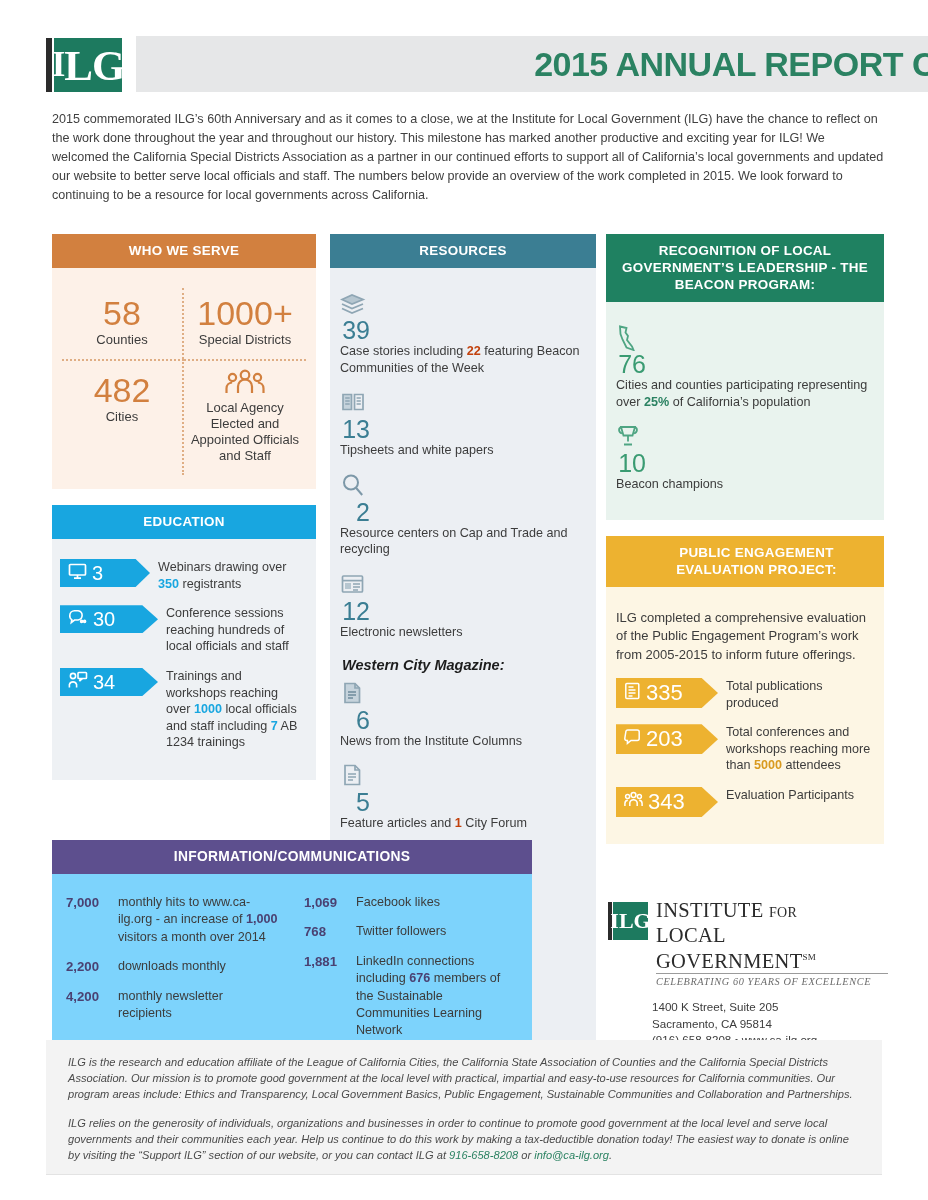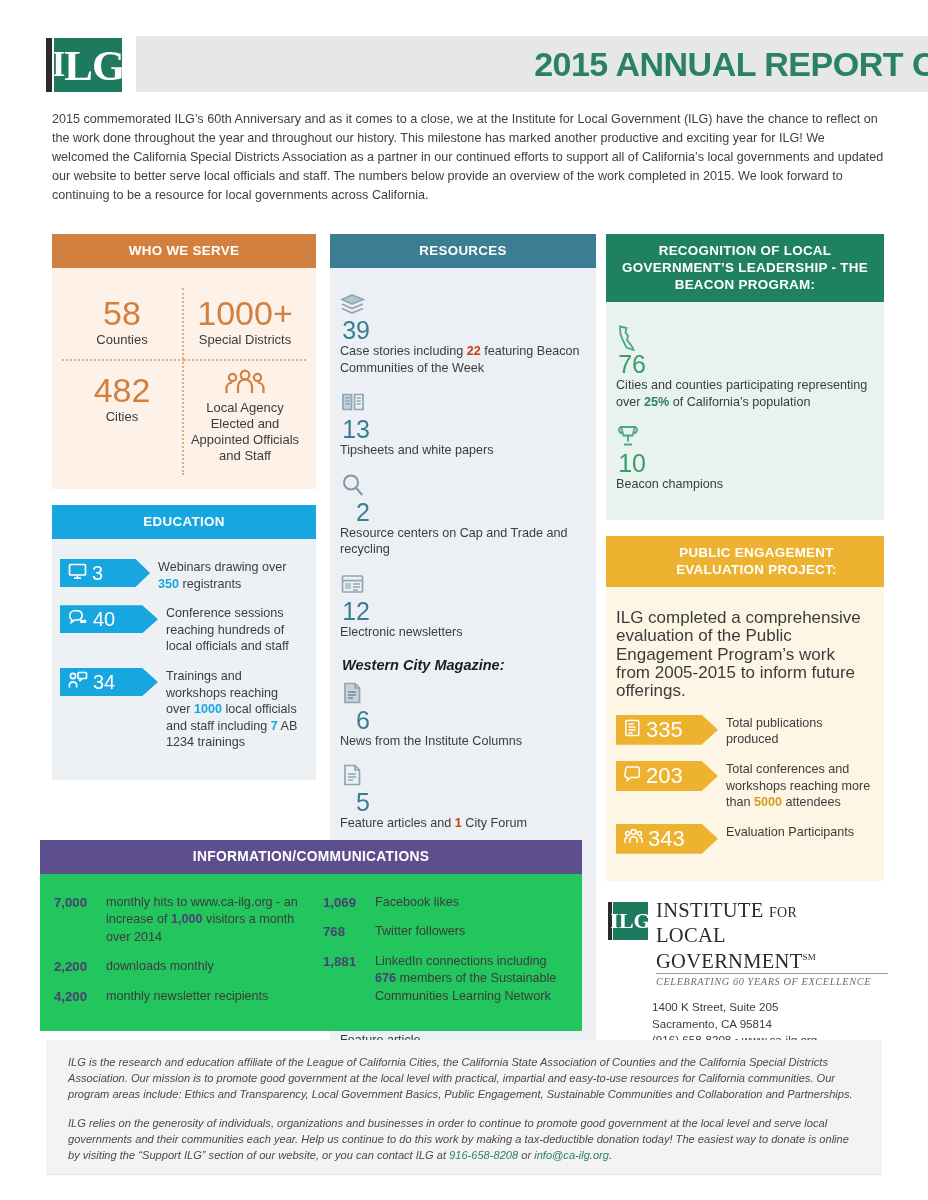--- a/index.html
+++ b/index.html
@@ -79,29 +79,29 @@
   
   .bea .banner{background:#1f8161;}
   .bea .body-box{background:#e9f3ee;padding:22px 12px 14px 10px;}
   .ico-num.green{color:#3a9b72;}
   .hl-green{color:#2b8262;font-weight:700;}
 
   
   .pe{margin-top:16px;}
   .pe .banner{background:#edb230;padding-left:37px;}
   .pe .body-box{background:#fdf6e4;padding:22px 12px 14px 10px;}
-  .pe-para{font-size:17px;line-height:18.4px;color:#3c3c3c;margin-bottom:14px;}
+  .pe-para{font-size:13px;line-height:18.4px;color:#3c3c3c;margin-bottom:14px;}
   .arrow-badge.y{background:#edb230;min-width:88px;height:30px;}
   .arrow-badge.y .num{font-size:22px;}
   .hl-yellow{color:#d99a1f;font-weight:700;}
 
   
-  .ic{position:absolute;left:40px;top:840px;width:542px;}
+  .ic{position:absolute;left:52px;top:840px;width:480px;}
   .ic .banner{background:#5d4f8e;font-size:13.8px;}
-  .ic .body-box{background:#22c55e;padding:20px 14px 14px;display:flex;gap:24px;}
+  .ic .body-box{background:#7dd3fc;padding:20px 14px 14px;display:flex;gap:24px;}
   .ic-col{flex:1;}
   .stat-row{display:flex;margin-bottom:12px;}
   .stat-num{flex:0 0 auto;min-width:52px;text-align:left;font-weight:700;
             font-size:13.2px;color:#4a4172;line-height:17.4px;}
   .stat-txt{font-size:12.6px;line-height:17.4px;color:#3c3c3c;}
   .hl-purple{font-weight:700;color:#4a4172;}
 
   
   .flogo{position:absolute;left:608px;top:900px;width:280px;}
   .flogo-row{display:flex;align-items:flex-start;gap:8px;}
@@ -199,21 +199,21 @@
 
         <div class="arrow-row">
           <div class="arrow-badge wide">
             <span>
               <svg width="20" height="17" viewBox="0 0 20 17" fill="none" stroke="#fff" stroke-width="1.6">
                 <path d="M1.8 6.3a4.7 4.7 0 0 1 4.7-4.6h3.6a4.7 4.7 0 0 1 0 9.3H6.5l-3.2 2.5.5-2.9a4.6 4.6 0 0 1-2-4.3z"></path>
                 <circle cx="13.6" cy="12.4" r="1"></circle>
                   <circle cx="16.6" cy="12.4" r="1"></circle>
               </svg>
             </span>
-            <span class="num">40</span>
+            <span class="num">30</span>
           </div>
           <div class="arrow-txt">Conference sessions reaching hundreds of local officials and staff</div>
         </div>
 
         <div class="arrow-row">
           <div class="arrow-badge wide">
             <span>
               <svg width="20" height="18" viewBox="0 0 20 18" fill="none" stroke="#fff" stroke-width="1.6">
                 <circle cx="5" cy="5" r="2.6"></circle>
                   <path d="M1.4 16.5v-3a3.8 3.8 0 0 1 7.2 0v3"></path>

